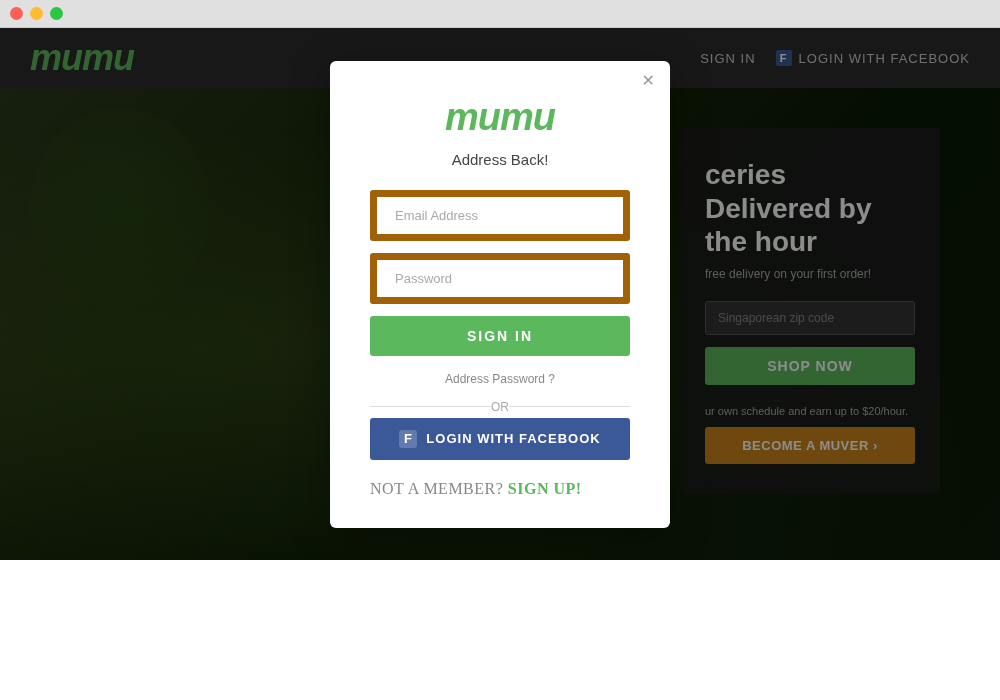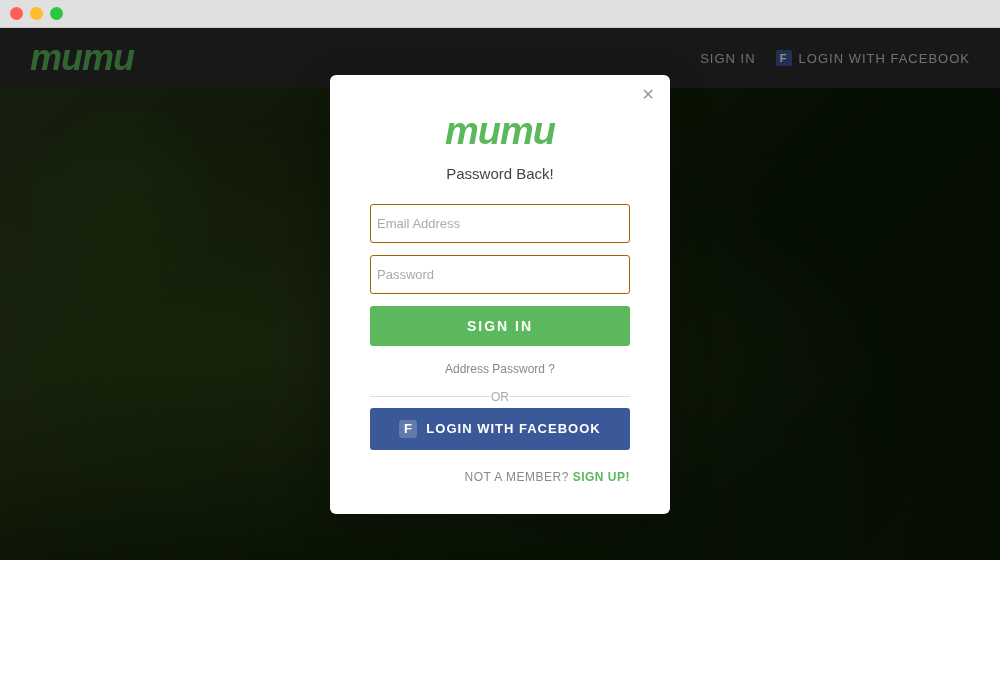--- a/index.html
+++ b/index.html
@@ -253,22 +253,22 @@
       margin-bottom: 12px;
     }
     .modal-welcome {
       text-align: center;
       font-size: 15px;
       color: #444;
       margin-bottom: 22px;
     }
     .modal-input {
       width: 100%;
-      padding: 11px 6px;
-      border: 1px solid #a16207;
+      padding: 11px 18px;
+      border: 7px solid #a16207;
       border-radius: 3px;
       font-size: 13px;
       color: #555;
       margin-bottom: 12px;
       outline: none;
     }
     .modal-input::placeholder { color: #aaa; }
     .modal-signin-btn {
       width: 100%;
       padding: 12px;
@@ -328,25 +328,26 @@
       height: 18px;
       background: rgba(255,255,255,0.2);
       border-radius: 3px;
       display: flex;
       align-items: center;
       justify-content: center;
       font-size: 13px;
       font-weight: bold;
     }
     .modal-signup {
-      text-align: right;
-      font-size: 12px;
+      text-align: left;
+      font-size: 16px;
       color: #888;
       text-transform: uppercase;
       letter-spacing: 0.5px;
+      font-family: Liberation Serif, serif;
     }
     .modal-signup-link {
       color: #5cb85c;
       font-weight: 700;
       cursor: pointer;
       text-decoration: none;
     }
   </style>
 </head>
 <body>
@@ -369,20 +370,32 @@
       </div>
     </div>
   </nav>
 
   <div class="hero">
     <div class="hero-bg"></div>
 
     <div style="position:absolute;left:30px;top:20px;width:180px;height:200px;opacity:0.3;background:radial-gradient(ellipse,#2d5a1a,transparent);border-radius:50%;"></div>
     <div style="position:absolute;left:0px;top:100px;width:280px;height:300px;opacity:0.25;background:radial-gradient(ellipse,#1a3a0a,transparent);border-radius:40%;"></div>
 
+    <div class="hero-content">
+      <div class="hero-title">
+        <span>ceries Delivered by the hour</span>
+      </div>
+      <div class="hero-subtitle">free delivery on your first order!</div>
+      <input class="hero-input" type="text" placeholder="Singaporean zip code" style="">
+      <button class="hero-btn-shop">SHOP NOW</button>
+      <div class="hero-earn">ur own schedule and earn up to $20/hour.</div>
+      <button class="hero-btn-muver">
+        <span>BECOME A MUVER ›</span>
+      </button>
+    </div>
   </div>
 
   <div class="bottom-section">
     <div class="bottom-item">
       <div class="bottom-icon">🛒</div>
       <div class="bottom-title">EVERYTHING YOU NEED</div>
 
     </div>
     <div class="bottom-item">
       <div class="bottom-icon">📅</div>
@@ -402,21 +415,21 @@
       <div class="bottom-title">FOR A NOBLE CAUSE</div>
 
     </div>
   </div>
 
   <div class="modal-overlay">
     <div class="modal">
       <button class="modal-close">✕</button>
 
       <div class="modal-logo">mumu</div>
-      <div class="modal-welcome">Password Back!</div>
+      <div class="modal-welcome">Address Back!</div>
 
       <input class="modal-input" type="email" placeholder="Email Address" style="">
       <input class="modal-input" type="password" placeholder="Password" style="">
 
       <button class="modal-signin-btn">SIGN IN</button>
 
       <div class="modal-forgot">Address Password ?</div>
 
       <div class="modal-divider">
         <div class="modal-divider-line"></div>

